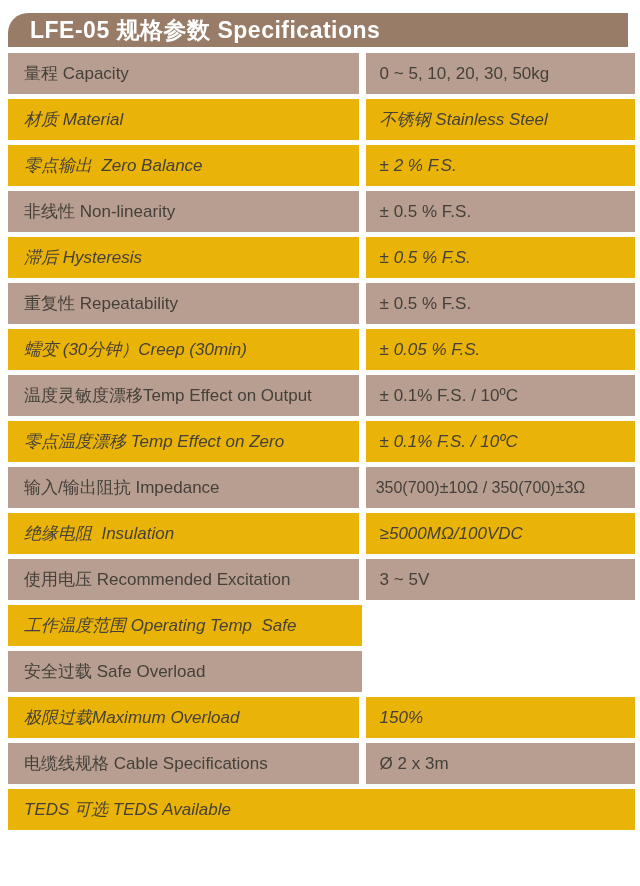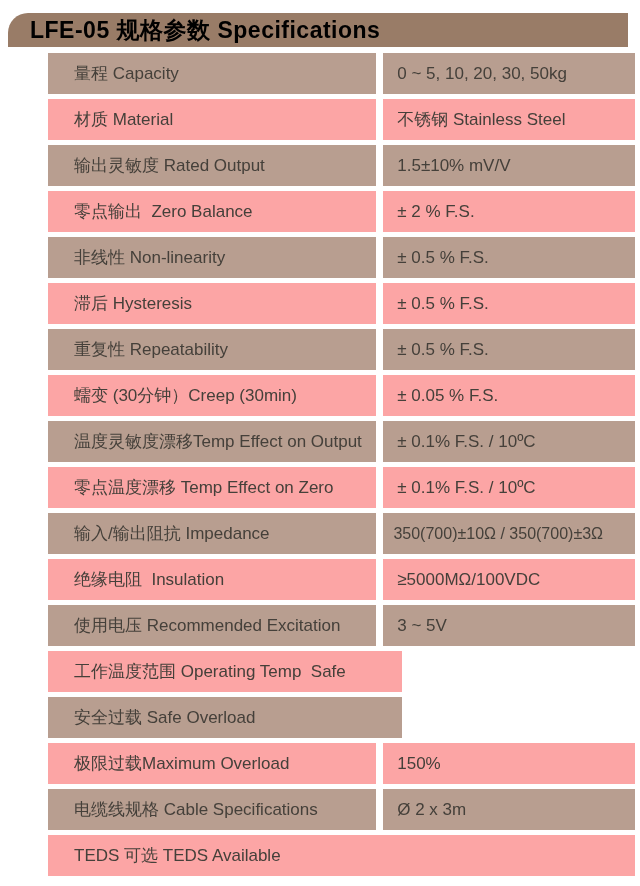--- a/index.html
+++ b/index.html
@@ -15,21 +15,21 @@
     width: 640px; height: 886px;
     padding: 13px 0 0 8px;
   }
   .header {
     width: 620px; height: 34px;
     background: #997c67;
     border-top-left-radius: 20px;
     display: flex; align-items: center;
   }
   .header .title {
-    color: #000000;
+    color: #ffffff;
     font-size: 23px;
     font-weight: bold;
     padding-left: 22px;
     letter-spacing: 0.5px;
     white-space: pre;
   }
   .spec-table { width: 627px; margin-top: 6px; }
   .row {
     display: flex;
     height: 41px;
@@ -38,33 +38,32 @@
   .cell {
     display: flex; align-items: center;
     box-sizing: border-box;
     font-size: 17px;
     white-space: pre;
     overflow: hidden;
   }
   .cell.label {
     width: 354px;
     margin-right: 7px;
-    padding-left: 26px;
-    margin-left: 40px;
+    padding-left: 16px;
   }
   .cell.value {
     width: 272px;
     padding-left: 14px;
   }
   .cell.value.tight {
     font-size: 16px;
     padding-left: 10px;
   }
   .row.dark  .cell { background: #b89e90; }
-  .row.light .cell { background: #fca5a5; }
+  .row.light .cell { background: #eab308; font-style: italic; }
   .row.full .cell.label { width: 627px; margin-right: 0; }
 </style>
 </head>
 <body>
 
 <div class="page">
 
   <div class="header">
     <span class="title">LFE-05 规格参数 Specifications</span>
   </div>
@@ -74,24 +73,20 @@
     <div class="row dark">
       <div class="cell label">量程 Capacity</div>
       <div class="cell value">0 ~ 5, 10, 20, 30, 50kg</div>
     </div>
 
     <div class="row light">
       <div class="cell label">材质 Material</div>
       <div class="cell value">不锈钢 Stainless Steel</div>
     </div>
 
-    <div class="row dark">
-      <div class="cell label">输出灵敏度 Rated Output</div>
-      <div class="cell value">1.5±10% mV/V</div>
-    </div>
 
     <div class="row light">
       <div class="cell label">零点输出  Zero Balance</div>
       <div class="cell value">± 2 % F.S.</div>
     </div>
 
     <div class="row dark">
       <div class="cell label">非线性 Non-linearity</div>
       <div class="cell value">± 0.5 % F.S.</div>
     </div>

